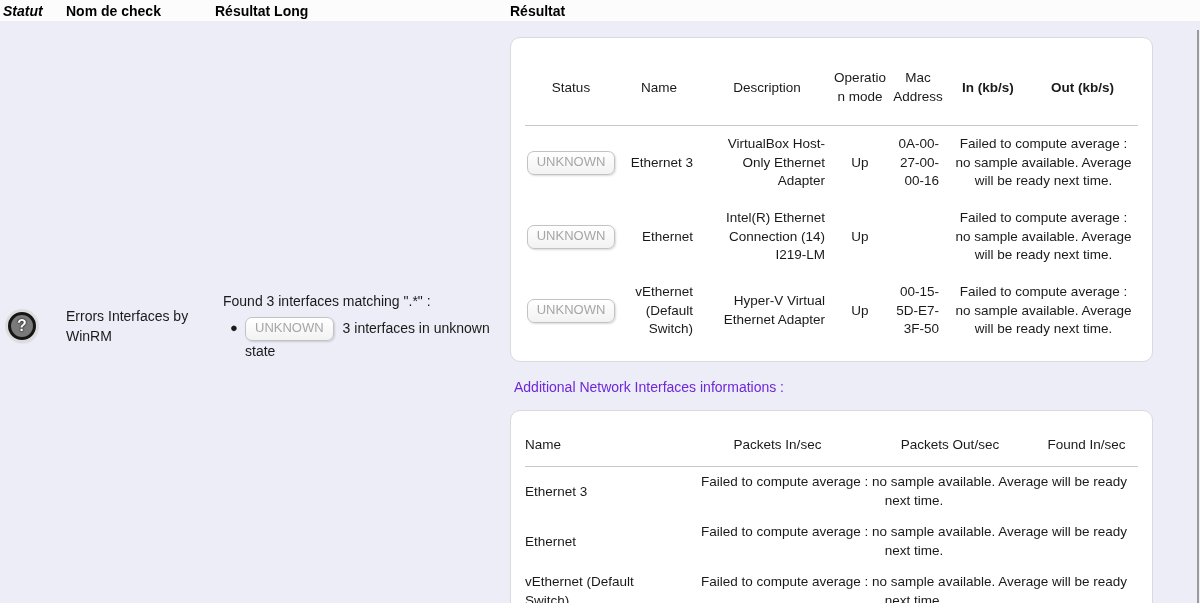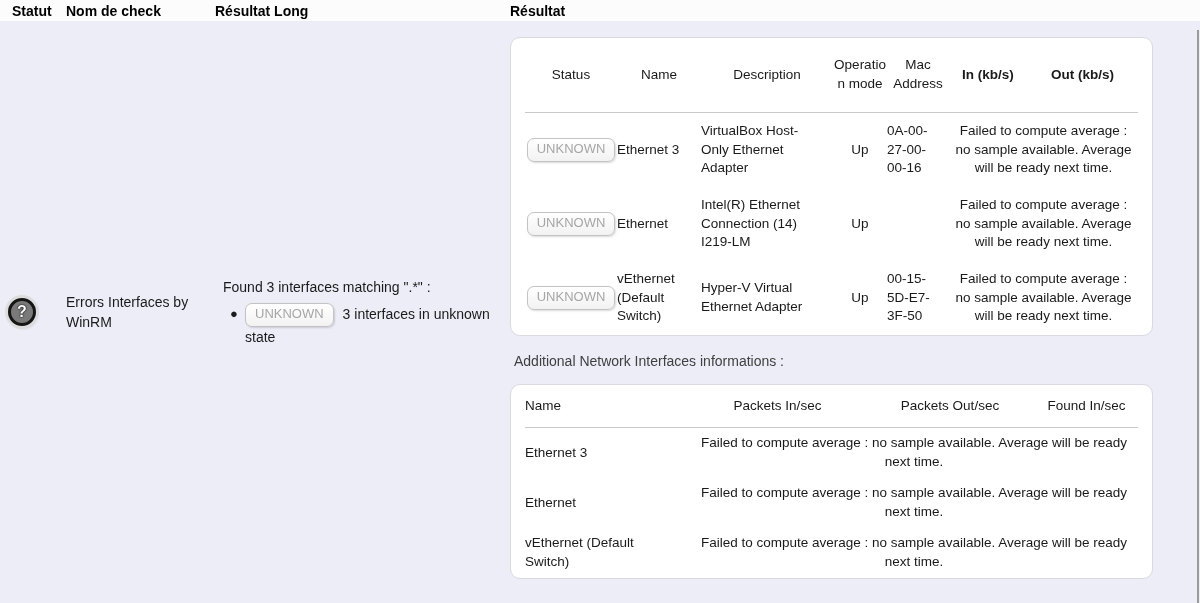--- a/index.html
+++ b/index.html
@@ -12,21 +12,21 @@
   }
   
   .header-band {
     background:#fcfcfc;
     height:21px;
     display:grid;
     grid-template-columns:66px 149px 295px 1fr;
     align-items:center;
   }
   .header-band .hcol { font-weight:600; font-size:14px; color:#000; white-space:nowrap; }
-  .hcol.c1 { padding-left:12px; }
+  .hcol.c1 { padding-left:3px;font-style:italic; }
 
   
   .main-row {
     display:grid;
     grid-template-columns:66px 149px 295px 1fr;
     height:582px;
   }
   .cell { display:flex; align-items:center; }
   .statut-cell { padding-left:8px; }
   .name-cell  { padding-right:6px; line-height:1.45; }
@@ -68,45 +68,45 @@
     vertical-align:middle;
   }
   .bullet-content .badge { margin-right:9px; }
 
   
   .card {
     width:643px;
     background:#fff;
     border:1px solid #d9d9e0;
     border-radius:10px;
-    padding:0 14px;
+    padding:13px 14px;
     line-height:1.4;
   }
   .sep { border-bottom:1px solid #c9c9c9; }
 
   
   .t1-grid {
     display:grid;
     grid-template-columns:92px 84px 132px 54px 62px 78px 1fr;
     align-items:center;
   }
   .t1-header { min-height:75px; }
   .t1-header .hc { text-align:center; font-size:13.5px; }
   .t1-header .hc.bold { font-weight:700; }
   .t1-header .hc.left { text-align:center; }
   .t1-header .hc.wrapany { overflow-wrap:anywhere; }
   .t1-row { min-height:74px; padding:8px 0; }
   .t1-row .tc { font-size:13.5px; }
   .tc.center { text-align:center; }
-  .tc.left { text-align:left; padding-right:8px; }
+  .tc.left { text-align:right; padding-right:8px; }
   .tc.msg { grid-column:6 / span 2; text-align:center; padding:0 2px; }
   .tc.macwrap { overflow-wrap:anywhere; padding-right:10px; }
 
   
-  .additional-label { margin:17px 0 15px 4px; font-size:14px; color:#404040; }
+  .additional-label { margin:17px 0 15px 4px; font-size:14px; color:#6d28d9; }
 
   
   .t2-grid {
     display:grid;
     grid-template-columns:165px 175px 170px 1fr;
     align-items:center;
   }
   .t2-header { min-height:43px; }
   .t2-header .hc { text-align:center; font-size:13.5px; }
   .t2-header .hc.left { text-align:left; }

